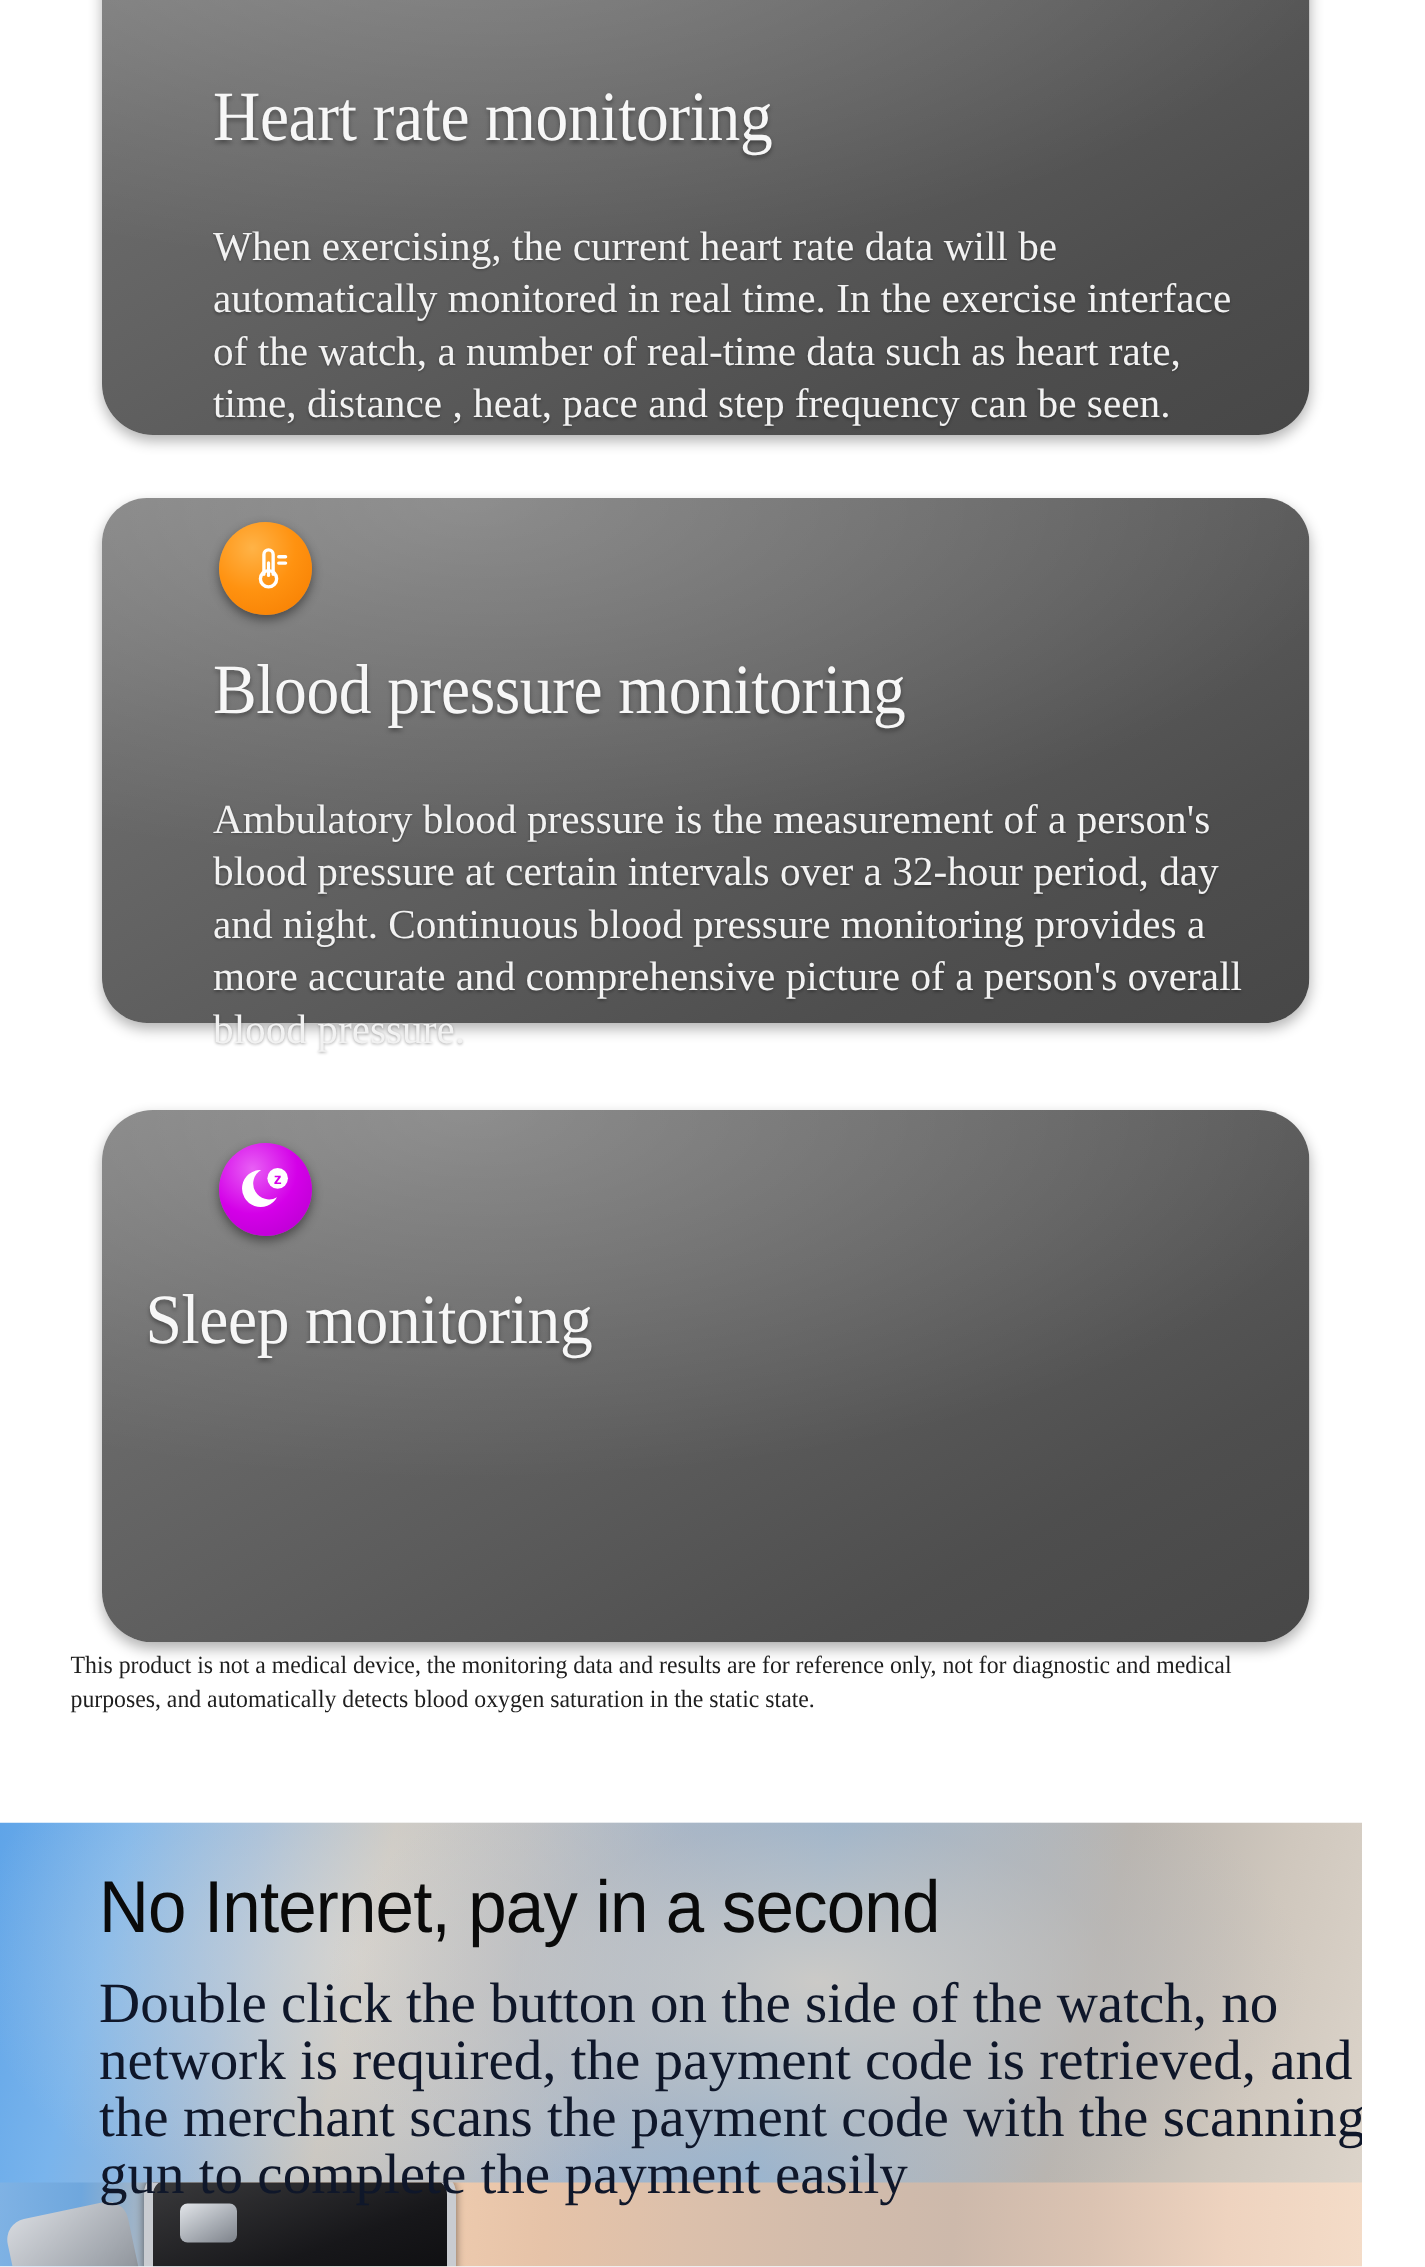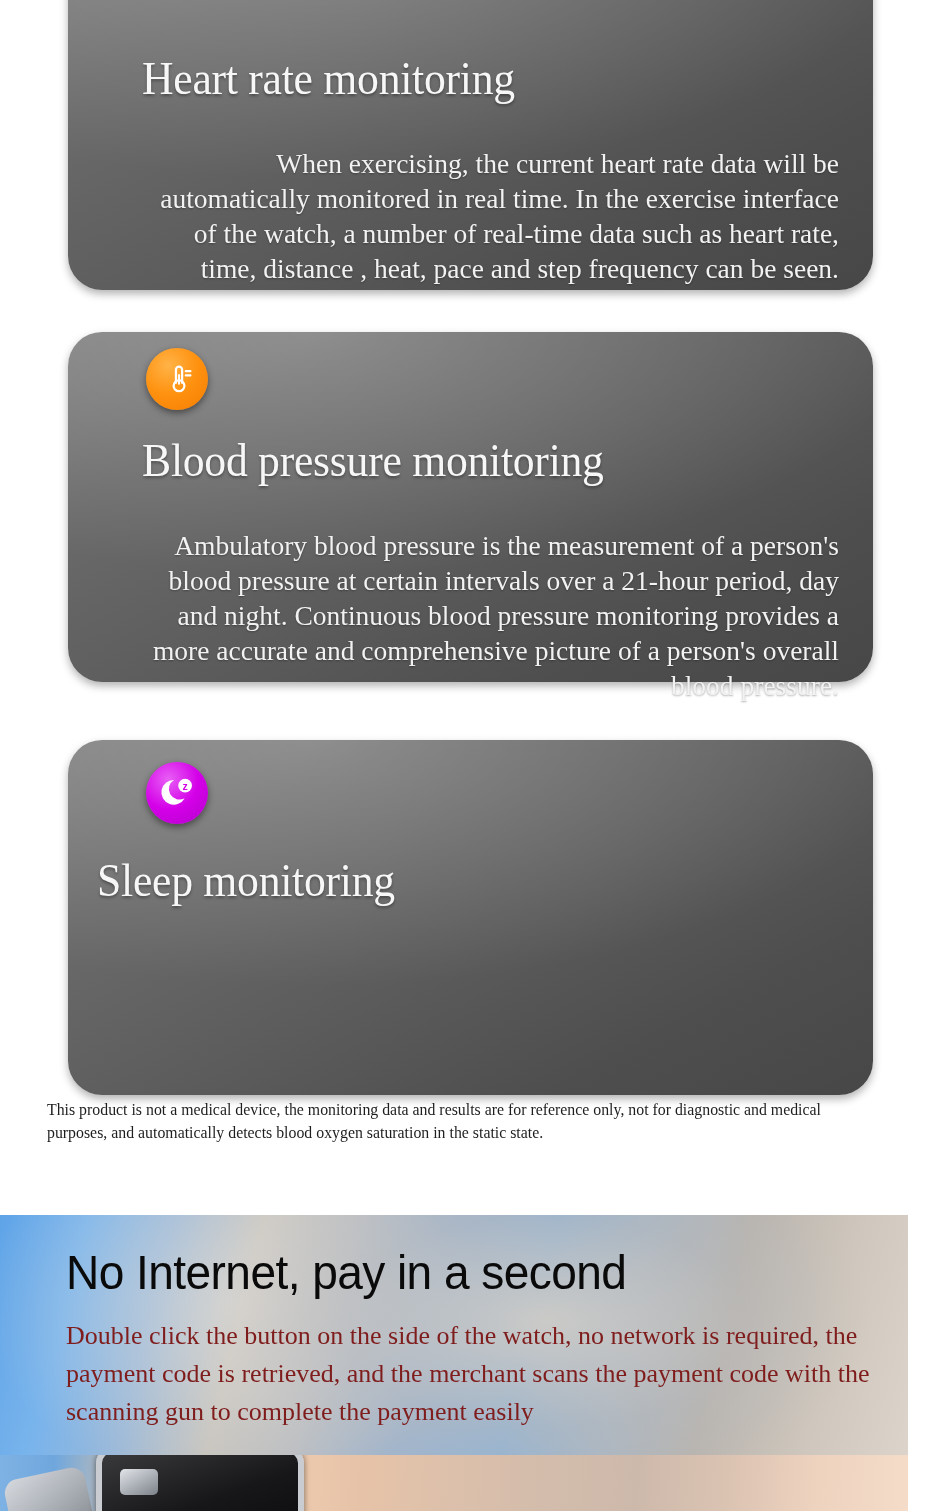--- a/index.html
+++ b/index.html
@@ -60,27 +60,27 @@
     transform-origin:left center;
     white-space:nowrap;
     text-shadow:0 2px 3px rgba(0,0,0,.35);
   }
   .card-body{
     color:#f2f2f2;
     font-size:27.5px;
     line-height:35px;
     text-shadow:0 1px 2px rgba(0,0,0,.32);
   }
-  .card-body p{margin:0;text-align:right;}
+  .card-body p{margin:0;}
 
   
   #card-heart{top:-74px;height:364px;}
   #card-heart .card-inner{padding-top:84px;padding-bottom:26px;}
 
-  #card-bp{top:332px;height:350px;}
+  #card-bp{top:332px;height:350px;border-radius:30px;}
   #card-bp .card-inner{padding-top:60px;padding-bottom:22px;}
   #card-bp .badge{top:16px;}
 
   #card-sleep{top:740px;height:355px;}
   #card-sleep .card-inner{padding-top:72px;padding-bottom:22px;padding-left:29px;}
   #card-sleep .badge{top:22px;}
 
   
   .disclaimer{
     position:absolute;
@@ -166,22 +166,22 @@
     font-size:49px;
     line-height:58px;
     font-weight:400;
     letter-spacing:-0.6px;
     transform:scaleX(.94);
     transform-origin:left center;
     white-space:nowrap;
     margin:0 0 16px 0;
   }
   .pay-body{
-    color:#7f1d1d;
-    font-size:26px;
+    color:#0f172a;
+    font-size:38px;
     line-height:38px;
     margin:0;
     max-width:880px;
   }
 </style>
 </head>
 <body>
 
 <section class="cards">
 
@@ -201,21 +201,21 @@
         <path d="M15 19.6 V7.2 a2.9 2.9 0 0 1 5.8 0 V19.6" fill="none" stroke="#ffffff" stroke-width="2.1" stroke-linecap="round"></path>
         <circle cx="17.9" cy="22.4" r="5.1" fill="none" stroke="#ffffff" stroke-width="2.1"></circle>
         <path d="M17.9 12.4 V20.4" stroke="#ffffff" stroke-width="2" stroke-linecap="round"></path>
         <path d="M24.3 8.6 H28.6" stroke="#ffffff" stroke-width="2.1" stroke-linecap="round"></path>
         <path d="M24.3 12.6 H28.6" stroke="#ffffff" stroke-width="2.1" stroke-linecap="round"></path>
       </svg>
     </div>
     <div class="card-inner">
       <h2 class="card-title">Blood pressure monitoring</h2>
       <div class="card-body">
-        <p>Ambulatory blood pressure is the measurement of a person's blood pressure at certain intervals over a 21-hour period, day and night. Continuous blood pressure monitoring provides a more accurate and comprehensive picture of a person's overall blood pressure.</p>
+        <p>Ambulatory blood pressure is the measurement of a person's blood pressure at certain intervals over a 32-hour period, day and night. Continuous blood pressure monitoring provides a more accurate and comprehensive picture of a person's overall blood pressure.</p>
       </div>
     </div>
   </article>
 
   <article class="card" id="card-sleep">
     <div class="badge badge-sleep">
       <svg width="36" height="36" viewBox="0 0 32 32" aria-hidden="true">
         <path d="M22.8 20.6 A11 11 0 1 1 13.4 4.4 A8.9 8.9 0 0 0 22.8 20.6 Z" fill="#ffffff"></path>
         <circle cx="23.2" cy="9.4" r="6.1" fill="#ffffff"></circle>
         <text x="23.2" y="12.9" text-anchor="middle" font-family="Liberation Sans, sans-serif" font-size="9.4" font-weight="bold" fill="#d400e8">z</text>

